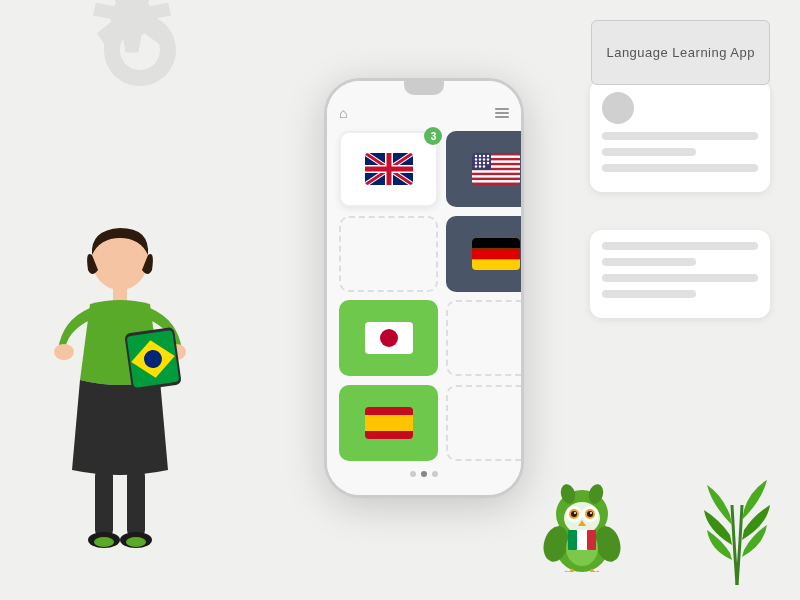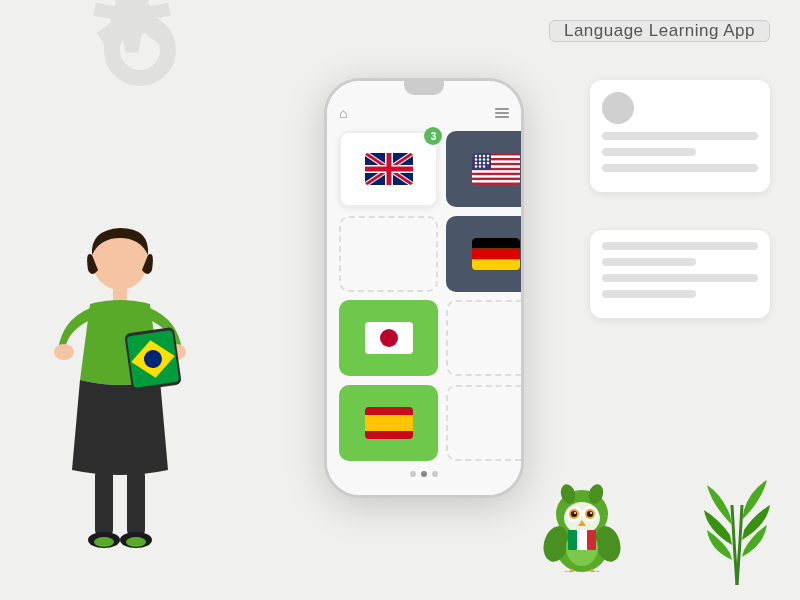--- a/index.html
+++ b/index.html
@@ -48,22 +48,22 @@
     }
 
     
     .app-label {
       position: absolute;
       top: 20px;
       right: 30px;
       background: #e8e8e8;
       border: 1px solid #ccc;
       border-radius: 6px;
-      padding: 0 14px;
-      font-size: 17px;
+      padding: 24px 14px;
+      font-size: 13px;
       color: #555;
       letter-spacing: 0.5px;
       font-weight: 500;
       z-index: 10;
     }
 
     
     .phone-container {
       position: absolute;
       left: 50%;

